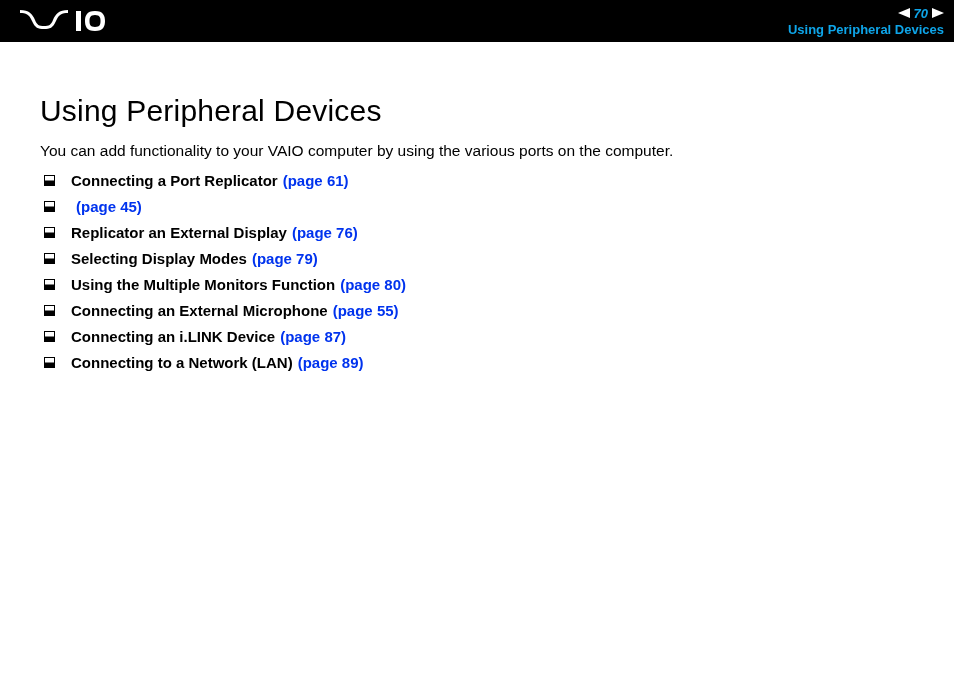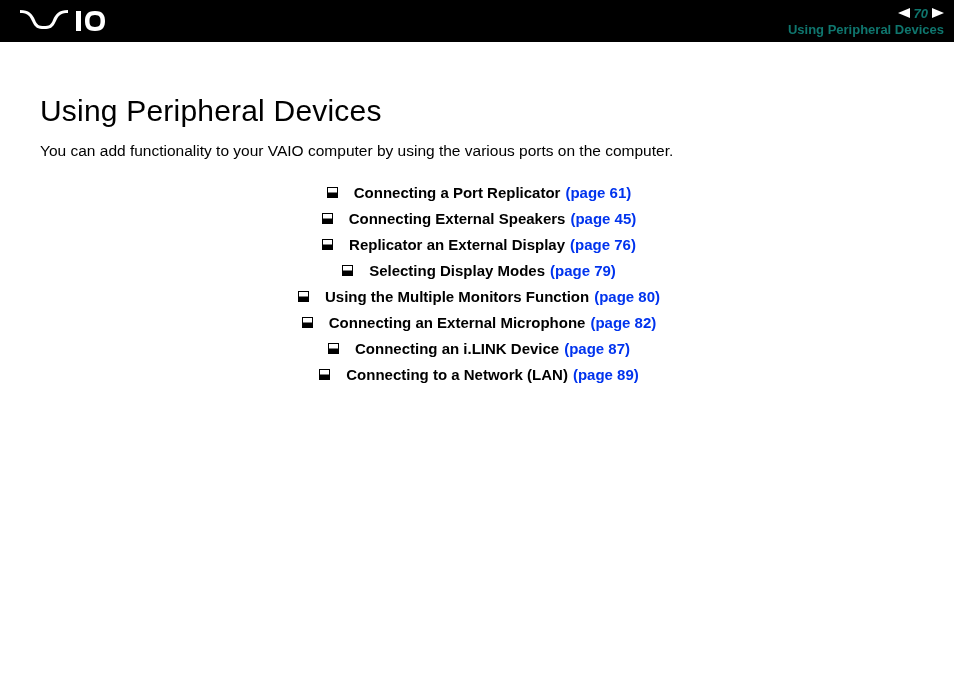--- a/index.html
+++ b/index.html
@@ -1,33 +1,33 @@
 <!DOCTYPE html>
 <html><head>
 <meta charset="utf-8">
 <style>
   * { margin: 0; padding: 0; box-sizing: border-box; }
   html, body { width: 954px; height: 674px; font-family: Arial, Helvetica, sans-serif; background: #fff; }
   .header {
-    width: 100%; height: 42px; background: #000; color: #0f766e;
+    width: 100%; height: 42px; background: #000; color: #0ea5e9;
     display: flex; align-items: center; justify-content: space-between;
     padding: 0 10px 0 20px;
   }
   .logo { display: flex; align-items: center; height: 100%; }
   .logo svg { height: 22px; width: auto; }
   .header-right { display: flex; flex-direction: column; align-items: flex-end; justify-content: center; gap: 1px; }
   .pager { display: flex; align-items: center; gap: 4px; font-weight: bold; font-style: italic; font-size: 13px; }
   .pager .arrow { display: inline-flex; align-items: center; }
   .pager .arrow svg { width: 12px; height: 10px; }
   .section-label { font-weight: bold; font-size: 13px; }
   .content { padding: 52px 40px 0 40px; }
   .title { font-size: 30px; font-weight: 400; margin-bottom: 14px; letter-spacing: 0.2px; }
-  .intro { font-size: 15.5px; margin-bottom: 24px; }
+  .intro { font-size: 15.5px; margin-bottom: 12px; }
   .toc { list-style: none; font-size: 15px; font-weight: bold; }
-  .toc li { display: flex; align-items: center; margin-bottom: 9px; justify-content: center; }
+  .toc li { display: flex; align-items: center; margin-bottom: 9px; }
   .bullet { display: inline-flex; margin-right: 16px; margin-left: 4px; }
   .bullet svg { width: 11px; height: 11px; }
   .page-ref { color: #0033ee; margin-left: 5px; }
 </style>
 </head>
 <body>
 
 <div class="header">
   <div class="logo">
     <svg viewBox="0 0 240 44" fill="#fff" aria-hidden="true">
@@ -73,21 +73,20 @@
         <span>Connecting a Port Replicator</span>
         <span class="page-ref">(page 61)</span>
       </li>
       <li>
         <span class="bullet">
           <svg viewBox="0 0 11 11">
             <rect x="0.5" y="0.5" width="10" height="10" fill="#fff" stroke="#000" stroke-width="1"></rect>
             <rect x="0.5" y="5.5" width="10" height="5" fill="#000"></rect>
           </svg>
         </span>
-        <span>Connecting External Speakers</span>
         <span class="page-ref">(page 45)</span>
       </li>
       <li>
         <span class="bullet">
           <svg viewBox="0 0 11 11">
             <rect x="0.5" y="0.5" width="10" height="10" fill="#fff" stroke="#000" stroke-width="1"></rect>
             <rect x="0.5" y="5.5" width="10" height="5" fill="#000"></rect>
           </svg>
         </span>
         <span>Replicator an External Display</span>
@@ -114,21 +113,21 @@
         <span class="page-ref">(page 80)</span>
       </li>
       <li>
         <span class="bullet">
           <svg viewBox="0 0 11 11">
             <rect x="0.5" y="0.5" width="10" height="10" fill="#fff" stroke="#000" stroke-width="1"></rect>
             <rect x="0.5" y="5.5" width="10" height="5" fill="#000"></rect>
           </svg>
         </span>
         <span>Connecting an External Microphone</span>
-        <span class="page-ref">(page 82)</span>
+        <span class="page-ref">(page 55)</span>
       </li>
       <li>
         <span class="bullet">
           <svg viewBox="0 0 11 11">
             <rect x="0.5" y="0.5" width="10" height="10" fill="#fff" stroke="#000" stroke-width="1"></rect>
             <rect x="0.5" y="5.5" width="10" height="5" fill="#000"></rect>
           </svg>
         </span>
         <span>Connecting an i.LINK Device</span>
         <span class="page-ref">(page 87)</span>

